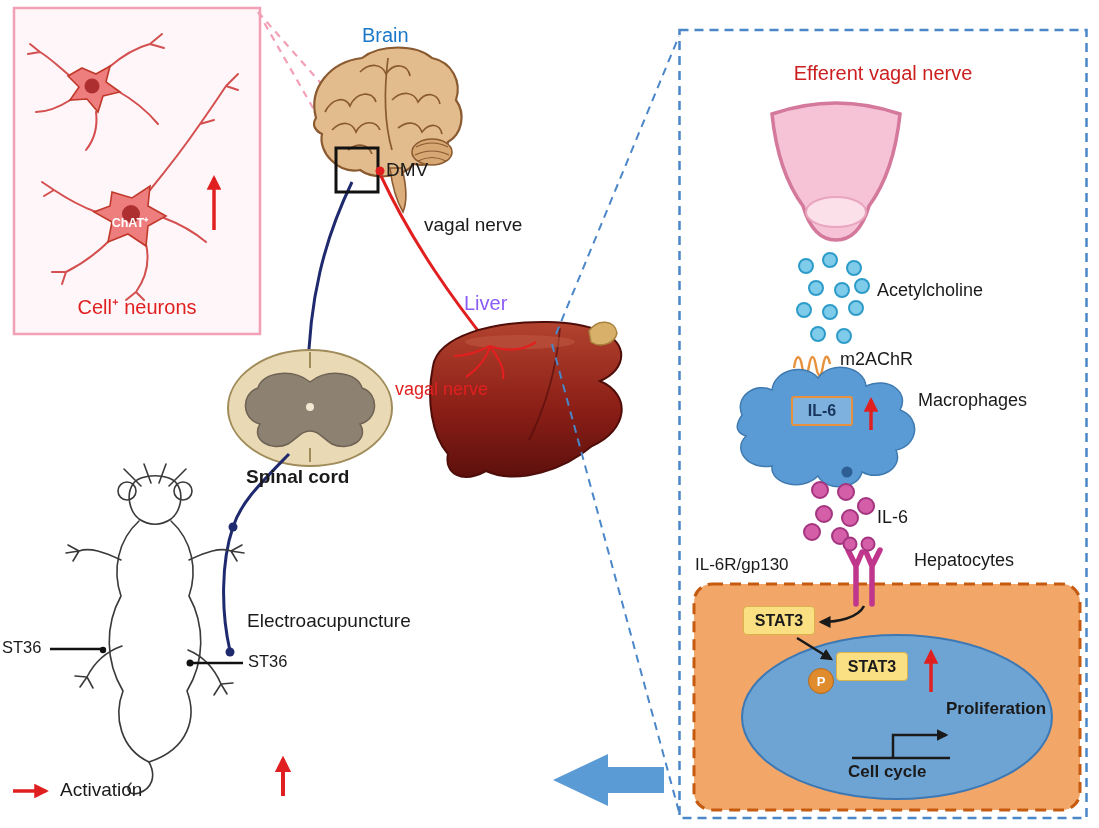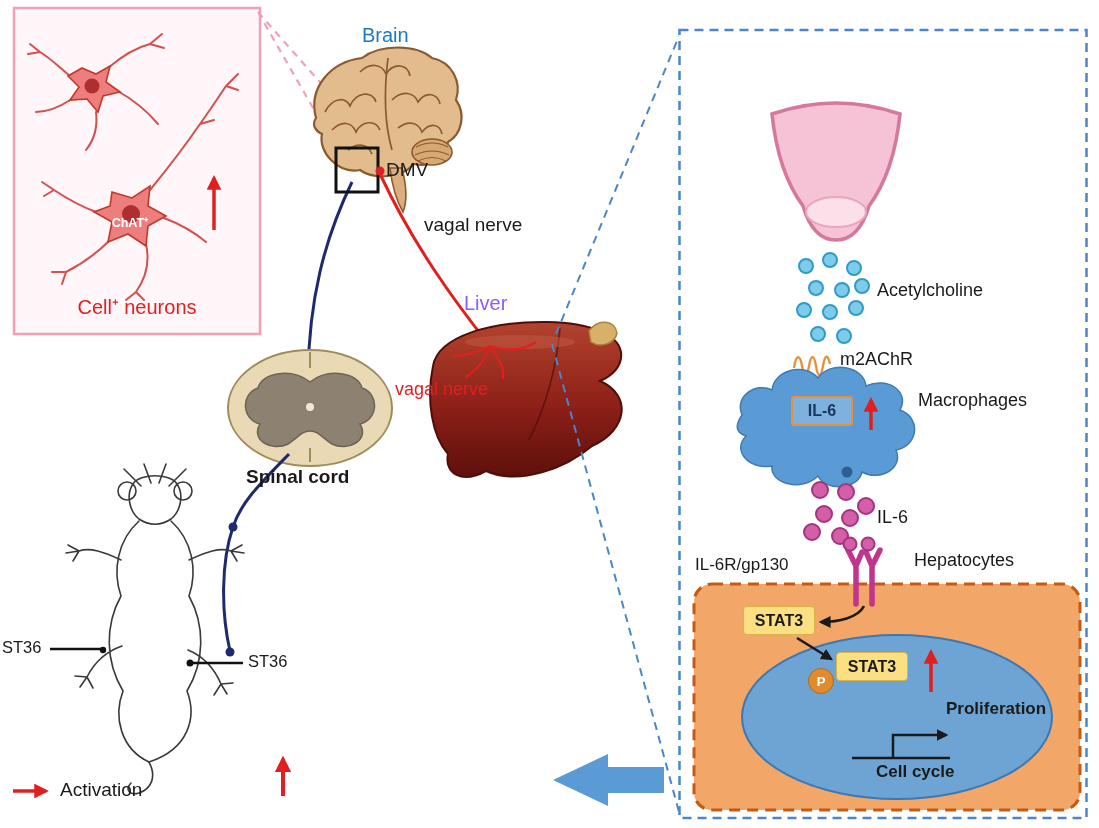--- a/index.html
+++ b/index.html
@@ -196,34 +196,36 @@
 <div class="lbl" style="left:14px; top:296px; width:246px; text-align:center; font-size:20px; color:#e02020;">Cell⁺ neurons</div>
 
 <div class="lbl" style="left:362px; top:24px; font-size:20px; color:#1b78c8;">Brain</div>
 <div class="lbl" style="left:386px; top:159px; font-size:19px;">DMV</div>
 <div class="lbl" style="left:424px; top:214px; font-size:19px;">vagal nerve</div>
 <div class="lbl" style="left:464px; top:292px; font-size:20px; color:#8b5cf6;">Liver</div>
 <div class="lbl" style="left:395px; top:379px; font-size:18px; color:#e02020;">vagal nerve</div>
 <div class="lbl" style="left:246px; top:466px; font-size:19px; font-weight:600;">Spinal cord</div>
 
 <div class="lbl" style="left:247px; top:610px; font-size:19px;">
+  <div>Electroacupuncture</div>
 </div>
 
 <div class="lbl" style="left:2px; top:638px; font-size:16.5px;">ST36</div>
 <div class="lbl" style="left:248px; top:652px; font-size:16.5px;">ST36</div>
 
 <div class="lbl" style="left:60px; top:779px; font-size:19px;">Activation</div>
 
 
+<div class="lbl" style="left:679px; top:62px; width:408px; text-align:center; font-size:20px; color:#cc2020;">Efferent vagal nerve</div>
 <div class="lbl" style="left:877px; top:280px; font-size:18px;">Acetylcholine</div>
 <div class="lbl" style="left:840px; top:349px; font-size:18px;">m2AChR</div>
 <div class="lbl" style="left:918px; top:390px; font-size:18px;">Macrophages</div>
 <div class="badge" style="left:791px; top:396px; width:62px; height:30px; border:2.5px solid #e8913d; border-radius:3px; background:rgba(255,255,255,0.22); font-size:16px; font-weight:bold; color:#17365d;">IL-6</div>
 <div class="lbl" style="left:877px; top:507px; font-size:18px;">IL-6</div>
 <div class="lbl" style="left:695px; top:555px; font-size:17px; font-weight:400;">IL-6R/gp130</div>
 <div class="lbl" style="left:914px; top:550px; font-size:18px;">Hepatocytes</div>
 <div class="badge" style="left:743px; top:606px; width:72px; height:29px; background:#fbe083; border:1px solid #d9b24a; border-radius:4px; font-size:16px; font-weight:bold; color:#1a1a1a;">STAT3</div>
 <div class="badge" style="left:836px; top:652px; width:72px; height:29px; background:#fbe083; border:1px solid #d9b24a; border-radius:4px; font-size:16px; font-weight:bold; color:#1a1a1a;">STAT3</div>
 <div class="badge" style="left:808px; top:668px; width:26px; height:26px; background:#e08b2e; border:1.5px solid #b56a18; border-radius:50%; font-size:13px; font-weight:bold; color:#ffffff;">P</div>
 <div class="lbl" style="left:946px; top:699px; font-size:17px; font-weight:600;">Proliferation</div>
-<div class="lbl" style="left:848px; top:762px; font-size:17px; font-weight:600;margin-left:28px;">Cell cycle</div>
+<div class="lbl" style="left:848px; top:762px; font-size:17px; font-weight:600;">Cell cycle</div>
 
 </div>
 
 </body></html>

